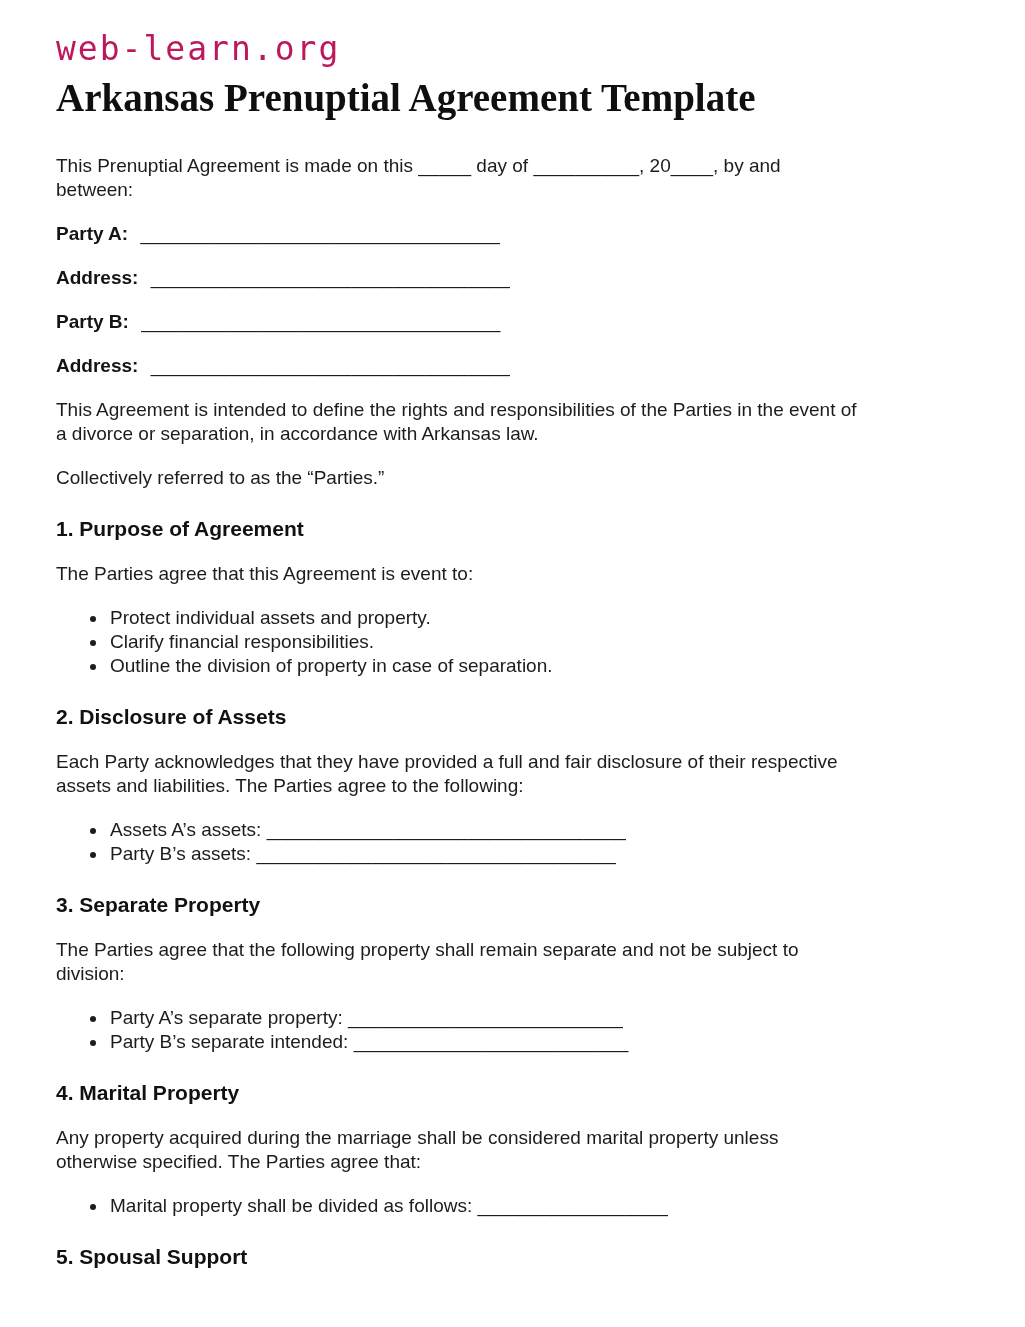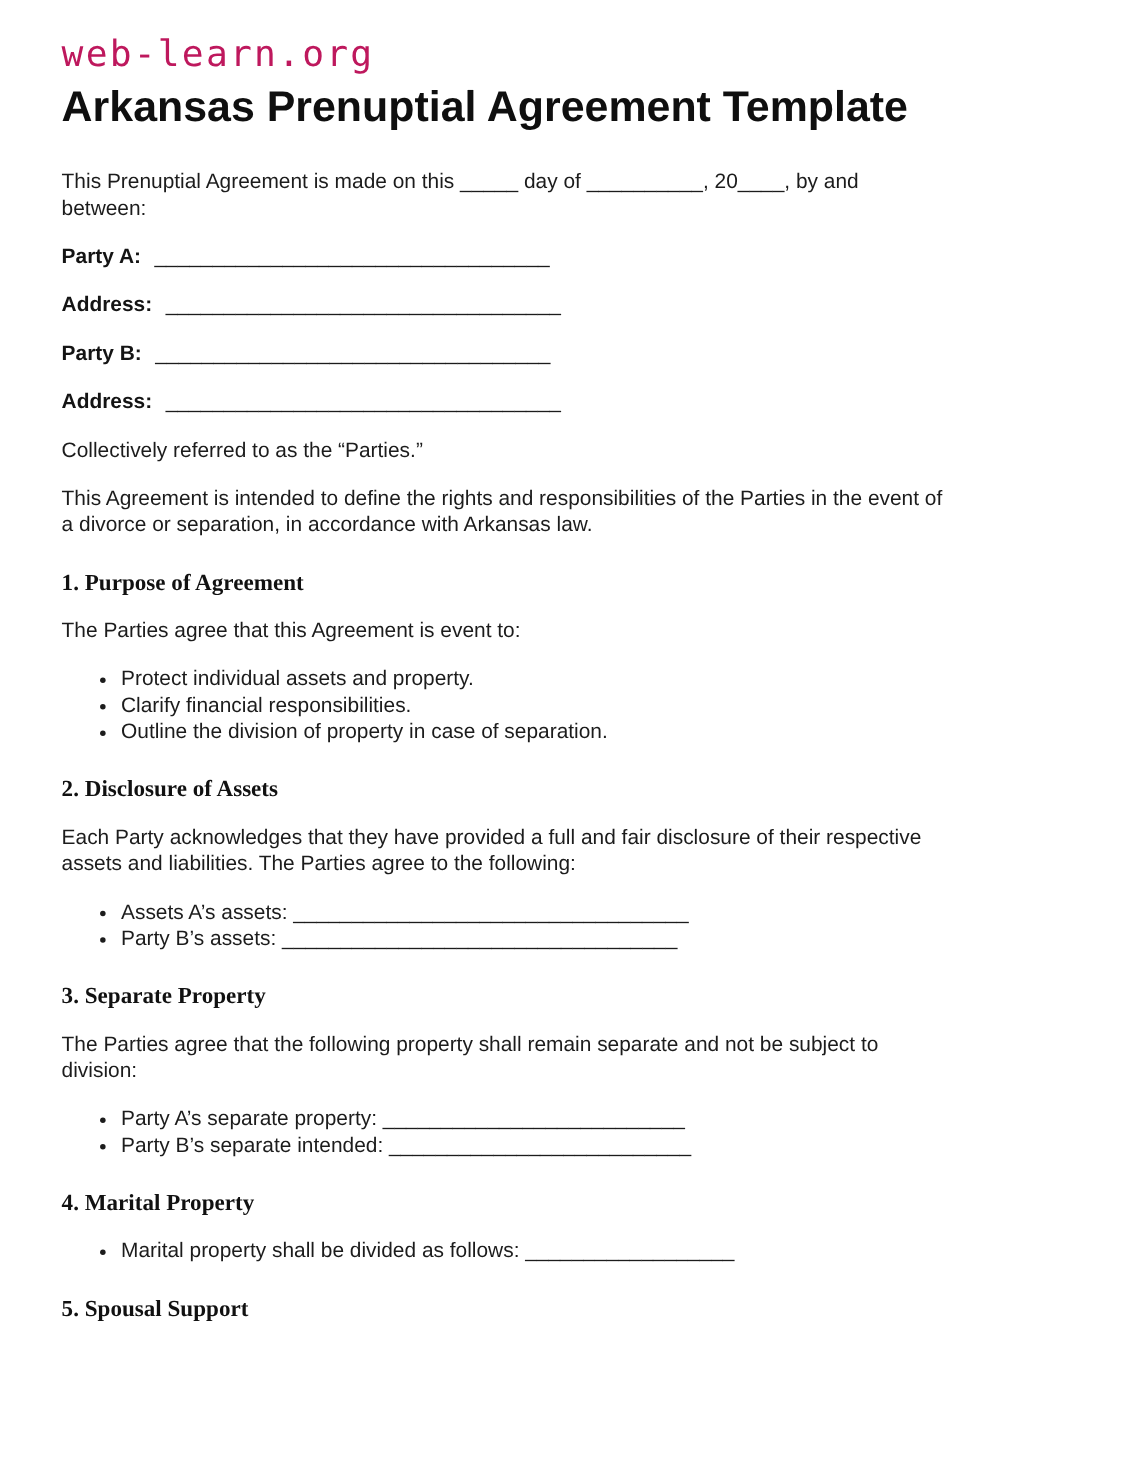--- a/index.html
+++ b/index.html
@@ -16,39 +16,39 @@
   .site-logo {
     font-family: "DejaVu Sans Mono", monospace;
     font-size: 33px;
     line-height: 38px;
     letter-spacing: 2px;
     color: #be185d;
     margin-left: -26px;
     padding-left: 26px;
   }
   h1.doc-title {
-    font-family: Liberation Sans, sans-serif;
+    font-family: Liberation Serif, serif;
     font-weight: bold;
     font-size: 39px;
     line-height: 48px;
     color: #0f0f0f;
     margin: 6px 0 32px 0;
     max-width: 790px;
   }
   p { margin: 0 0 20px 0; }
   .party-row { margin: 0 0 20px 0; white-space: nowrap; }
   .bold-label { font-weight: bold; color: #141414; }
   .blank { margin-left: 7px; letter-spacing: 0; }
   h2.section-heading {
     font-size: 21px;
     line-height: 26px;
     font-weight: bold;
     color: #111111;
     margin: 26px 0 20px 0;
-    font-family: Liberation Serif, serif;
+    font-family: Liberation Sans, sans-serif;
   }
   ul.bullet-list { margin: 0 0 20px 0; padding: 0 0 0 52px; list-style: disc; }
   ul.bullet-list li { margin: 0; padding-left: 2px; line-height: 24px; }
 </style>
 </head>
 <body>
 
 <div class="page">
   <div class="content">
 
@@ -71,23 +71,23 @@
     <div class="party-row">
       <span class="bold-label">Party B:</span>
       <span class="blank">__________________________________</span>
     </div>
 
     <div class="party-row">
       <span class="bold-label">Address:</span>
       <span class="blank">__________________________________</span>
     </div>
 
+    <p>This Agreement is intended to define the rights and responsibilities of the Parties in the event of a divorce or separation, in accordance with Arkansas law.</p>
+
     <p>Collectively referred to as the “Parties.”</p>
-
-    <p>This Agreement is intended to define the rights and responsibilities of the Parties in the event of a divorce or separation, in accordance with Arkansas law.</p>
 
     <h2 class="section-heading">1. Purpose of Agreement</h2>
     <p>The Parties agree that this Agreement is event to:</p>
     <ul class="bullet-list">
       <li>Protect individual assets and property.</li>
       <li>Clarify financial responsibilities.</li>
       <li>Outline the division of property in case of separation.</li>
     </ul>
 
     <h2 class="section-heading">2. Disclosure of Assets</h2>
@@ -98,20 +98,21 @@
     </ul>
 
     <h2 class="section-heading">3. Separate Property</h2>
     <p>The Parties agree that the following property shall remain separate and not be subject to division:</p>
     <ul class="bullet-list">
       <li>Party A’s separate property: __________________________</li>
       <li>Party B’s separate intended: __________________________</li>
     </ul>
 
     <h2 class="section-heading">4. Marital Property</h2>
+    <p>Any property acquired during the marriage shall be considered marital property unless otherwise specified. The Parties agree that:</p>
     <ul class="bullet-list">
       <li>Marital property shall be divided as follows: __________________</li>
     </ul>
 
     <h2 class="section-heading">5. Spousal Support</h2>
 
   </div>
 </div>
 
 </body></html>

